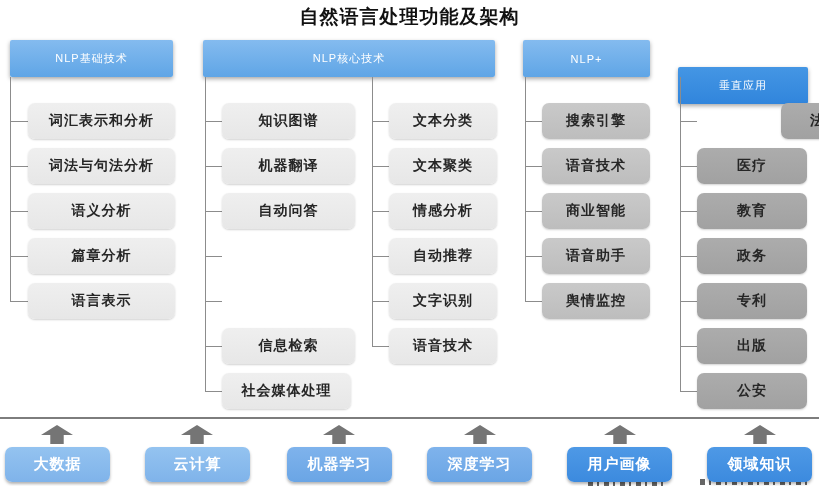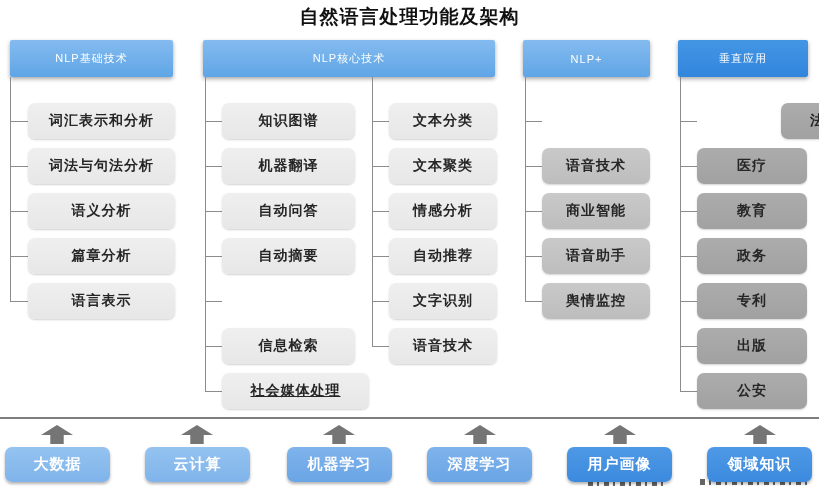--- a/index.html
+++ b/index.html
@@ -11,21 +11,21 @@
     position:absolute;left:0;top:4px;width:100%;text-align:center;
     font-size:19px;font-weight:bold;color:#111;letter-spacing:1px;
   }
   .hdr{
     position:absolute;top:40px;height:37px;border-radius:2px;
     display:flex;align-items:center;justify-content:center;
     color:#fff;font-size:11px;font-weight:normal;letter-spacing:1px;
     background:linear-gradient(180deg,#84bbef 0%,#5fa5e6 100%);
     box-shadow:0 2px 4px rgba(0,0,0,.35);
   }
-  .hdr.dark{background:linear-gradient(180deg,#4496e4 0%,#3185dc 100%);}
+  .hdr.dark{background:linear-gradient(180deg,#4496e4 0%,#3185dc 100%);margin-top:27px;}
   .itm{
     position:absolute;height:36px;border-radius:7px;
     display:flex;align-items:center;justify-content:center;
     font-size:14px;font-weight:bold;color:#262626;letter-spacing:1px;
     background:linear-gradient(180deg,#efefef 0%,#e7e7e7 100%);
     box-shadow:0 1px 2px rgba(0,0,0,.18);
   }
   .itm.g3{background:linear-gradient(180deg,#c9c9c9 0%,#bdbdbd 100%);}
   .itm.g4{background:linear-gradient(180deg,#acacac 0%,#a1a1a1 100%);}
   .trunk{position:absolute;width:1px;background:#8c8c8c;}
@@ -104,31 +104,31 @@
 
   <div class="itm" style="left:28px;width:147px;top:103px;">词汇表示和分析</div>
   <div class="itm" style="left:28px;width:147px;top:148px;">词法与句法分析</div>
   <div class="itm" style="left:28px;width:147px;top:193px;">语义分析</div>
   <div class="itm" style="left:28px;width:147px;top:238px;">篇章分析</div>
   <div class="itm" style="left:28px;width:147px;top:283px;">语言表示</div>
 
   <div class="itm" style="left:222px;width:133px;top:103px;">知识图谱</div>
   <div class="itm" style="left:222px;width:133px;top:148px;">机器翻译</div>
   <div class="itm" style="left:222px;width:133px;top:193px;">自动问答</div>
-  <div class="itm" style="left:222px;width:133px;top:238px;">自动摘要</div>
   <div class="itm" style="left:222px;width:133px;top:328px;">信息检索</div>
-  <div class="itm" style="left:222px;width:147px;top:373px;text-decoration:underline;">社会媒体处理</div>
+  <div class="itm" style="left:222px;width:129px;top:373px;">社会媒体处理</div>
 
   <div class="itm" style="left:389px;width:108px;top:103px;">文本分类</div>
   <div class="itm" style="left:389px;width:108px;top:148px;">文本聚类</div>
   <div class="itm" style="left:389px;width:108px;top:193px;">情感分析</div>
   <div class="itm" style="left:389px;width:108px;top:238px;">自动推荐</div>
   <div class="itm" style="left:389px;width:108px;top:283px;">文字识别</div>
   <div class="itm" style="left:389px;width:108px;top:328px;">语音技术</div>
 
+  <div class="itm g3" style="left:542px;width:108px;top:103px;">搜索引擎</div>
   <div class="itm g3" style="left:542px;width:108px;top:148px;">语音技术</div>
   <div class="itm g3" style="left:542px;width:108px;top:193px;">商业智能</div>
   <div class="itm g3" style="left:542px;width:108px;top:238px;">语音助手</div>
   <div class="itm g3" style="left:542px;width:108px;top:283px;">舆情监控</div>
 
   <div class="itm g4" style="left:738px;width:88px;top:103px;margin-left:43px;">法律</div>
   <div class="itm g4" style="left:697px;width:110px;top:148px;">医疗</div>
   <div class="itm g4" style="left:697px;width:110px;top:193px;">教育</div>
   <div class="itm g4" style="left:697px;width:110px;top:238px;">政务</div>
   <div class="itm g4" style="left:697px;width:110px;top:283px;">专利</div>

